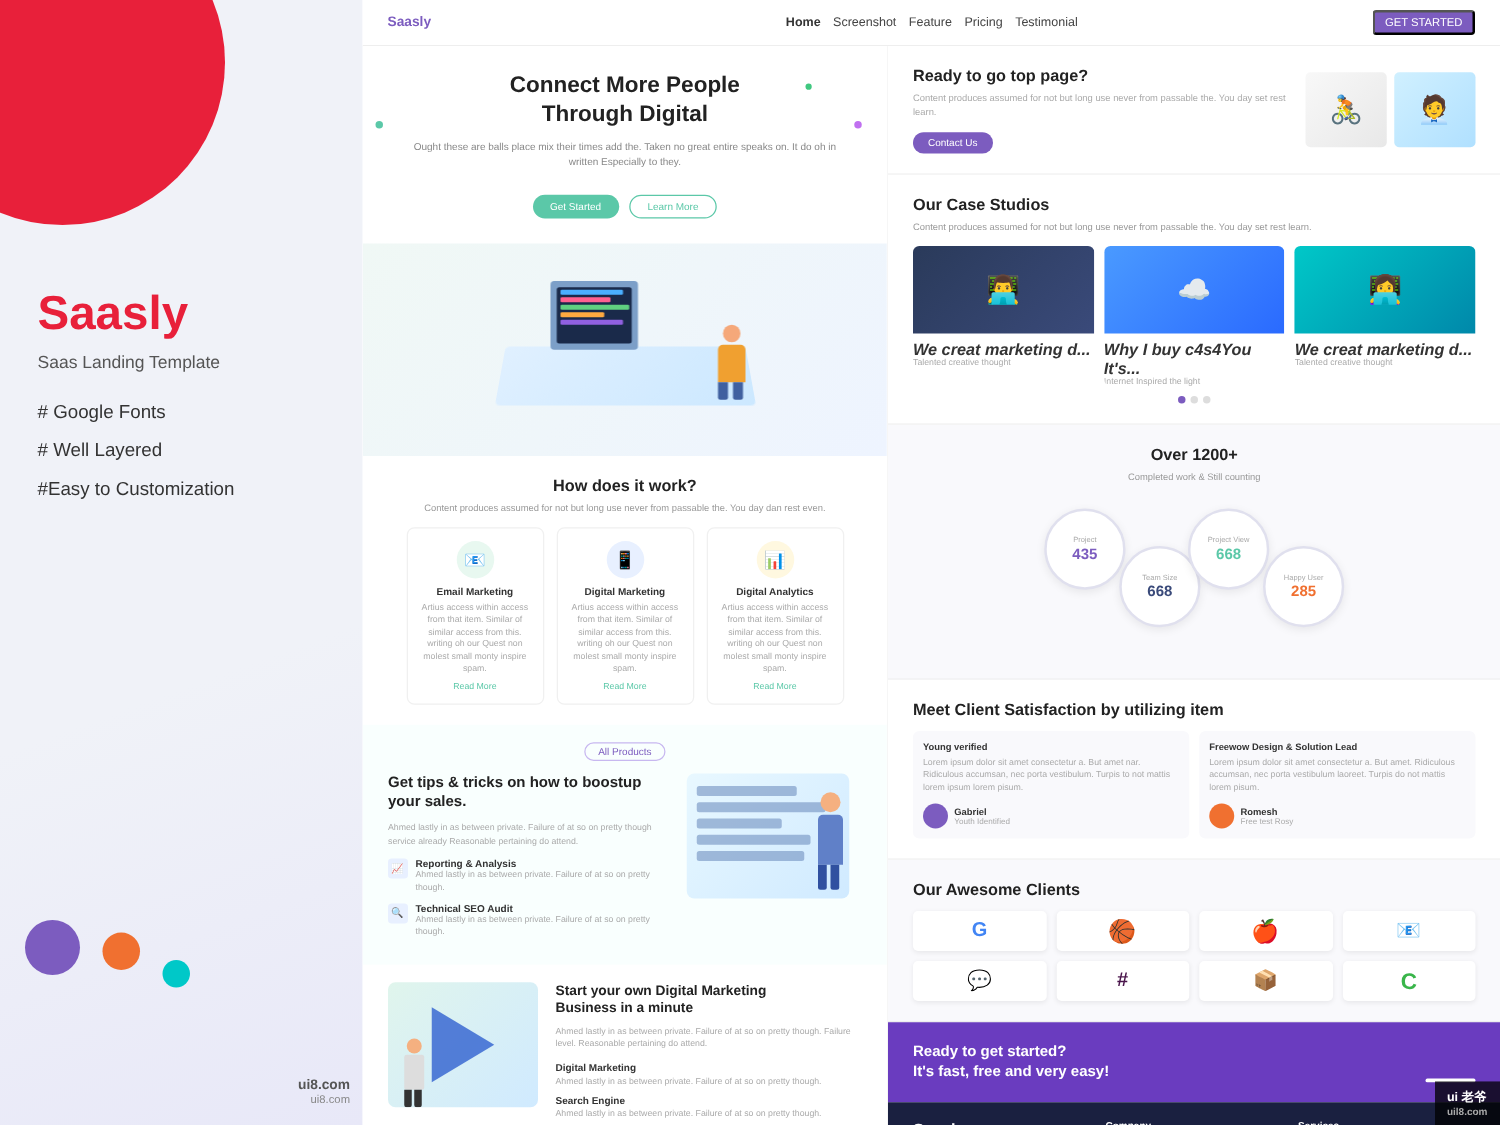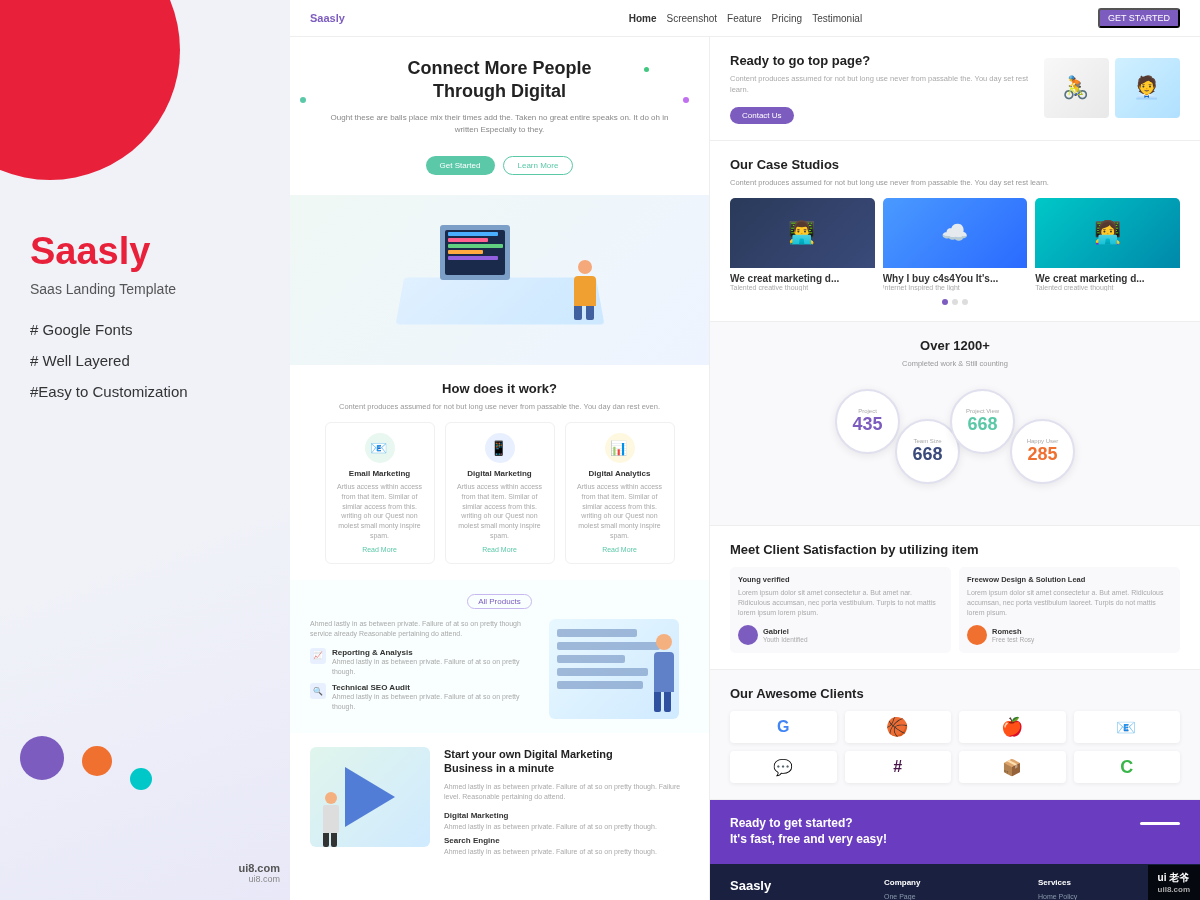--- a/index.html
+++ b/index.html
@@ -411,21 +411,21 @@
       width: 100%;
       height: 70px;
       display: flex;
       align-items: center;
       justify-content: center;
       font-size: 22px;
     }
     .case-img-1 { background: linear-gradient(135deg, #2a3a5a, #3a4a7a); }
     .case-img-2 { background: linear-gradient(135deg, #4a9aff, #2a6aff); }
     .case-img-3 { background: linear-gradient(135deg, #00c8c8, #0088aa); }
-    .case-card-title { font-size: 10px; font-weight: 700; color: #333; margin-top: 5px; }
+    .case-card-title { font-size: 13px; font-weight: 700; color: #333; margin-top: 5px; font-style: italic; }
     .case-card-sub { font-size: 7px; color: #aaa; }
     .case-dots { display: flex; gap: 4px; justify-content: center; margin-top: 8px; }
     .case-dot { width: 6px; height: 6px; border-radius: 50%; background: #7c5cbf; }
     .case-dot.inactive { background: #ddd; }
 
     
     .counter-section { padding: 16px 20px; background: #f9f9fc; border-bottom: 1px solid #eee; text-align: center; }
     .counter-circle {
       width: 65px;
       height: 65px;
@@ -433,21 +433,21 @@
       border: 2px solid #e0e0ee;
       display: flex;
       flex-direction: column;
       align-items: center;
       justify-content: center;
       background: #fff;
       position: absolute;
       box-shadow: 0 2px 8px rgba(0,0,0,0.08);
     }
     .cc-label { font-size: 6px; color: #aaa; }
-    .cc-value { font-size: 18px; font-weight: 800; }
+    .cc-value { font-size: 12px; font-weight: 800; }
     .cc-1 { left: 20px; top: 10px; }
     .cc-2 { left: 80px; top: 40px; }
     .cc-3 { right: 80px; top: 10px; }
     .cc-4 { right: 20px; top: 40px; }
     .cc-green { color: #5bc8a8; }
     .cc-purple { color: #7c5cbf; }
     .cc-orange { color: #f07030; }
 
     
     .satisfy-section { padding: 16px 20px; background: #fff; border-bottom: 1px solid #eee; }
@@ -480,21 +480,21 @@
       justify-content: center;
       font-size: 14px;
       box-shadow: 0 1px 4px rgba(0,0,0,0.07);
     }
 
     
     .cta-banner {
       padding: 16px 20px;
       background: #6a3cbf;
       display: flex;
-      align-items: flex-start;
+      align-items: flex-end;
       justify-content: space-between;
     }
     .cta-title { font-size: 12px; font-weight: 800; color: #fff; line-height: 1.3; }
     .cta-line { width: 40px; height: 3px; background: #fff; margin-top: 6px; border-radius: 2px; }
 
     
     .footer { padding: 14px 20px; background: #1a2040; }
     .footer-grid { display: grid; grid-template-columns: 1fr 1fr 1fr; gap: 12px; }
     .footer-logo { font-size: 13px; font-weight: 900; color: #fff; margin-bottom: 5px; }
     .footer-logo-sub { font-size: 7px; color: #8898aa; line-height: 1.5; }
@@ -621,20 +621,21 @@
             <div class="how-card-text">Artius access within access from that item. Similar of similar access from this. writing oh our Quest non molest small monty inspire spam.</div>
             <span class="read-more">Read More</span>
           </div>
         </div>
       </div>
 
       <div class="tips-section">
         <div class="tips-label">All Products</div>
         <div class="tips-content">
           <div class="tips-text-col">
+            <div class="tips-heading">Get tips &amp; tricks on how to boostup<br>your sales.</div>
             <div class="tips-desc">Ahmed lastly in as between private. Failure of at so on pretty though service already Reasonable pertaining do attend.</div>
             <div class="tips-item">
               <div class="tips-item-icon">📈</div>
               <div class="tips-item-content">
                 <div class="tips-item-title">Reporting &amp; Analysis</div>
                 <div class="tips-item-text">Ahmed lastly in as between private. Failure of at so on pretty though.</div>
               </div>
             </div>
             <div class="tips-item">
               <div class="tips-item-icon">🔍</div>

